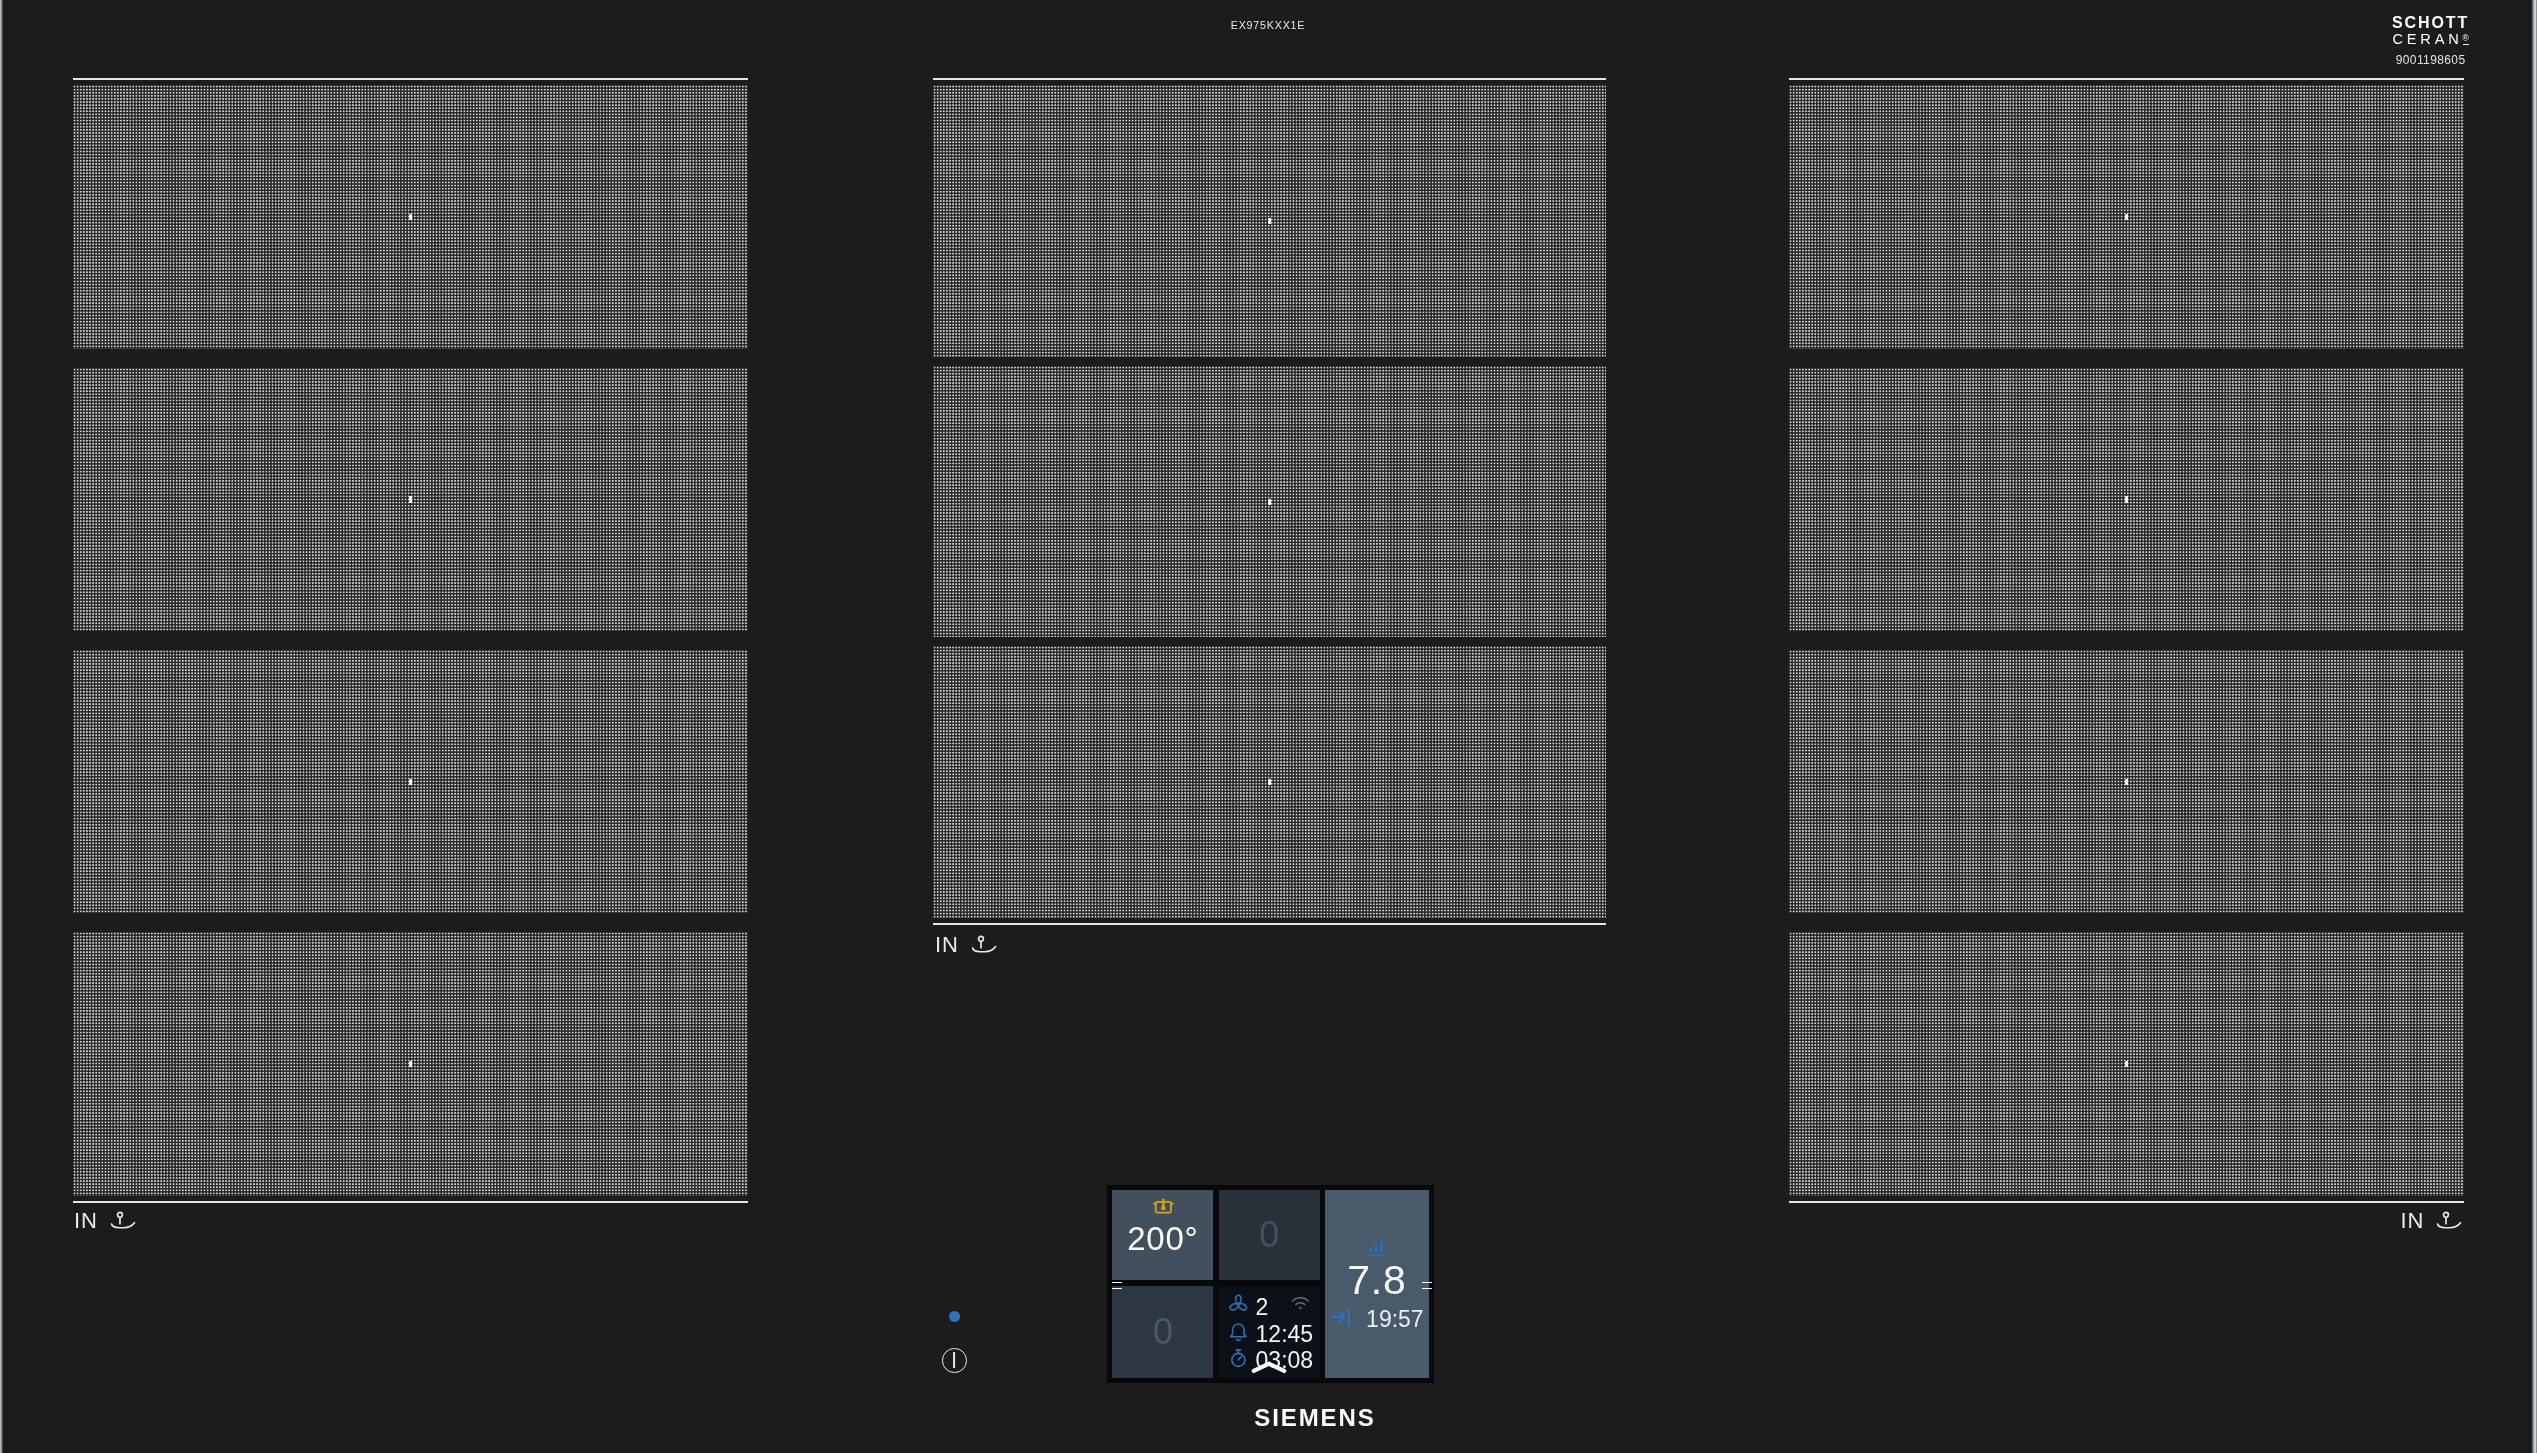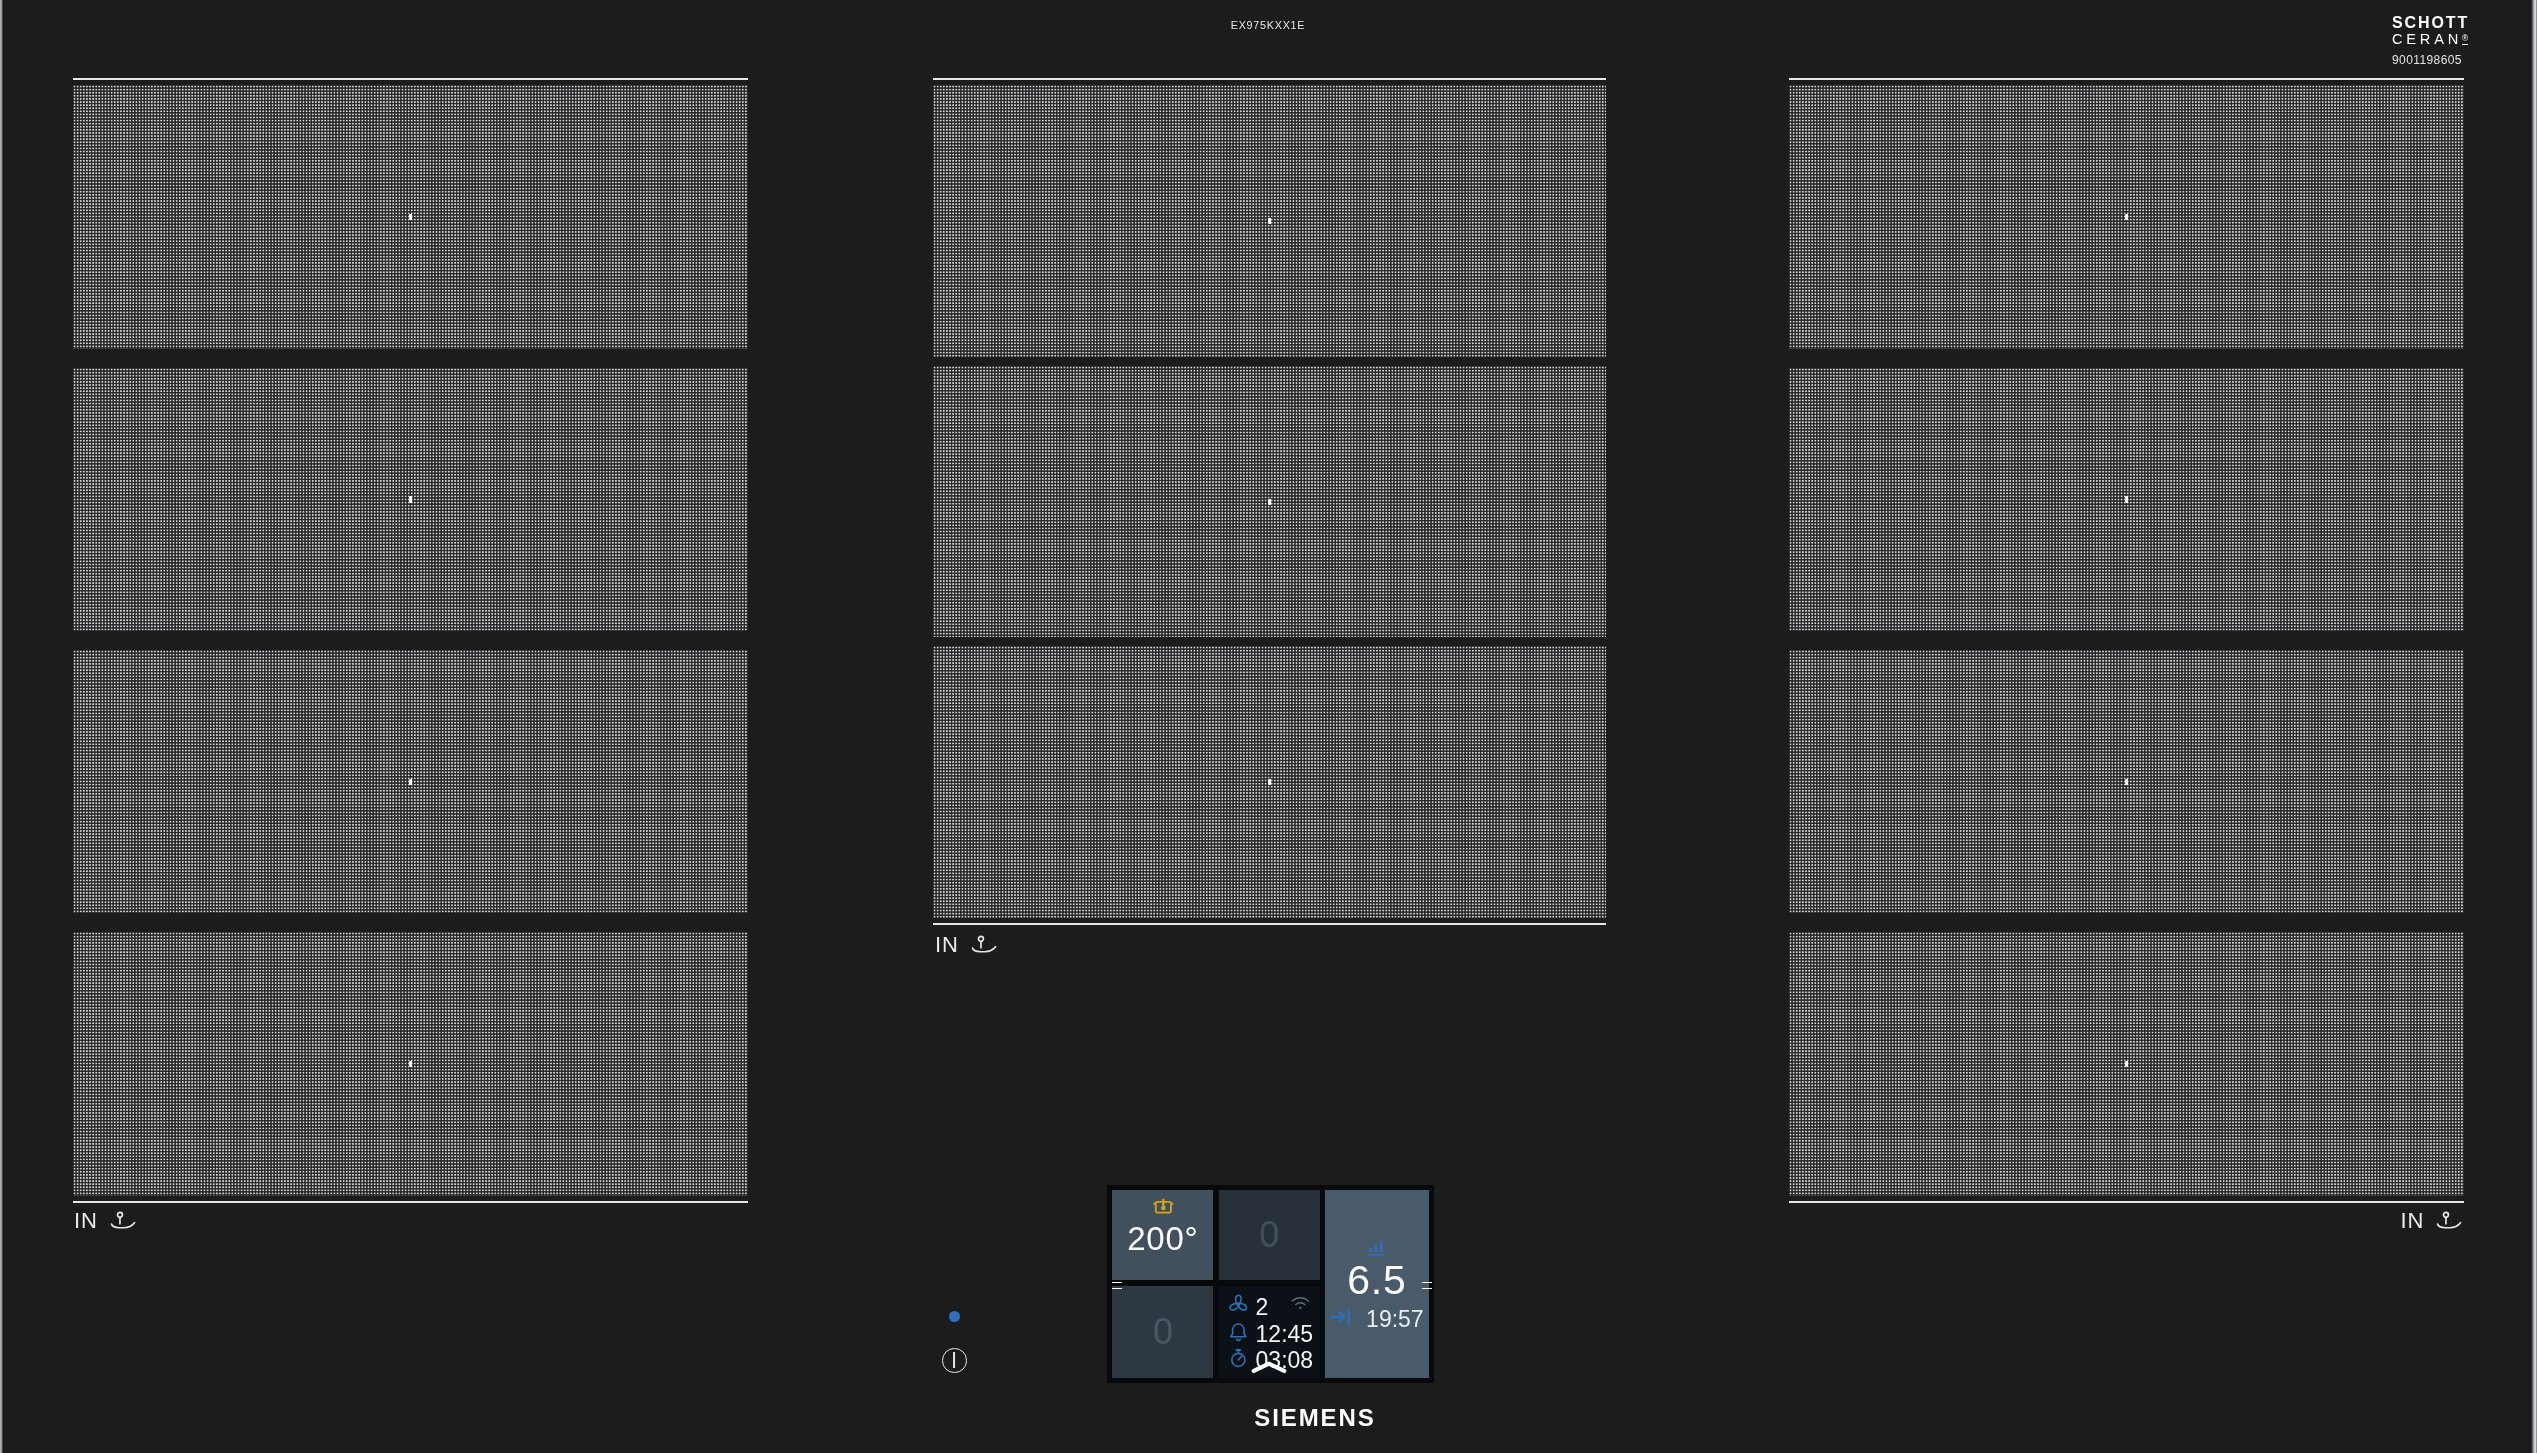--- a/index.html
+++ b/index.html
@@ -1,17 +1,17 @@
 <!DOCTYPE html>
 <html style="font-size:12.3px"><head>
 <meta charset="utf-8">
 <style>
   html,body{margin:0;padding:0;background:#000;}
   .hob{position:relative;width:2538px;height:1453px;background:#1c1c1d;overflow:hidden;
-       font-family:"Liberation Sans", sans-serif;color:#eee;}
+       font-family:"Liberation Sans", sans-serif;color:#eee;text-align:center;}
 
   
   .edge{position:absolute;top:0;height:100%;}
   .edge-left{left:0;width:3.1px;background:linear-gradient(90deg,#c2c6c9 0%,#8c9093 55%,#1c1c1d 100%);}
   .edge-right{right:0;width:9.2px;background:linear-gradient(90deg,#1c1c1d 0%,#17181a 25%,#b3babe 55%,#dfe3e5 70%,#71767a 88%,#2a2b2c 100%);}
 
   
   .model{position:absolute;top:19px;left:1268px;transform:translateX(-50%);
          font-size:10.7px;letter-spacing:0.8px;color:#e9e9e9;}
   .schott{position:absolute;left:2392px;top:15.3px;color:#fff;line-height:1.05;}
@@ -187,21 +187,21 @@
 
     <div class="tile tile-power">
       <span>
         <svg width="20" height="17" viewBox="0 0 26 22">
           <rect x="3" y="11" width="3.4" height="6" fill="#2f6fb8"></rect>
           <rect x="10" y="7" width="3.4" height="10" fill="#2f6fb8"></rect>
           <rect x="17" y="3" width="3.4" height="14" fill="#2f6fb8"></rect>
           <rect x="2" y="19.5" width="20" height="2.4" fill="#2f6fb8"></rect>
         </svg>
       </span>
-      <div class="power-val">6.5</div>
+      <div class="power-val">7.8</div>
       <div class="power-timer">
         <span>
           <svg width="23" height="21.5" viewBox="0 0 30 28" fill="none" stroke="#2f6fb8" stroke-width="3" stroke-linecap="round">
             <line x1="2" y1="14" x2="18" y2="14"></line>
             <polyline points="12,7.5 19,14 12,20.5" stroke-linejoin="round"></polyline>
             <line x1="24.5" y1="4" x2="24.5" y2="24"></line>
           </svg>
         </span>
         <span>19:57</span>
       </div>

